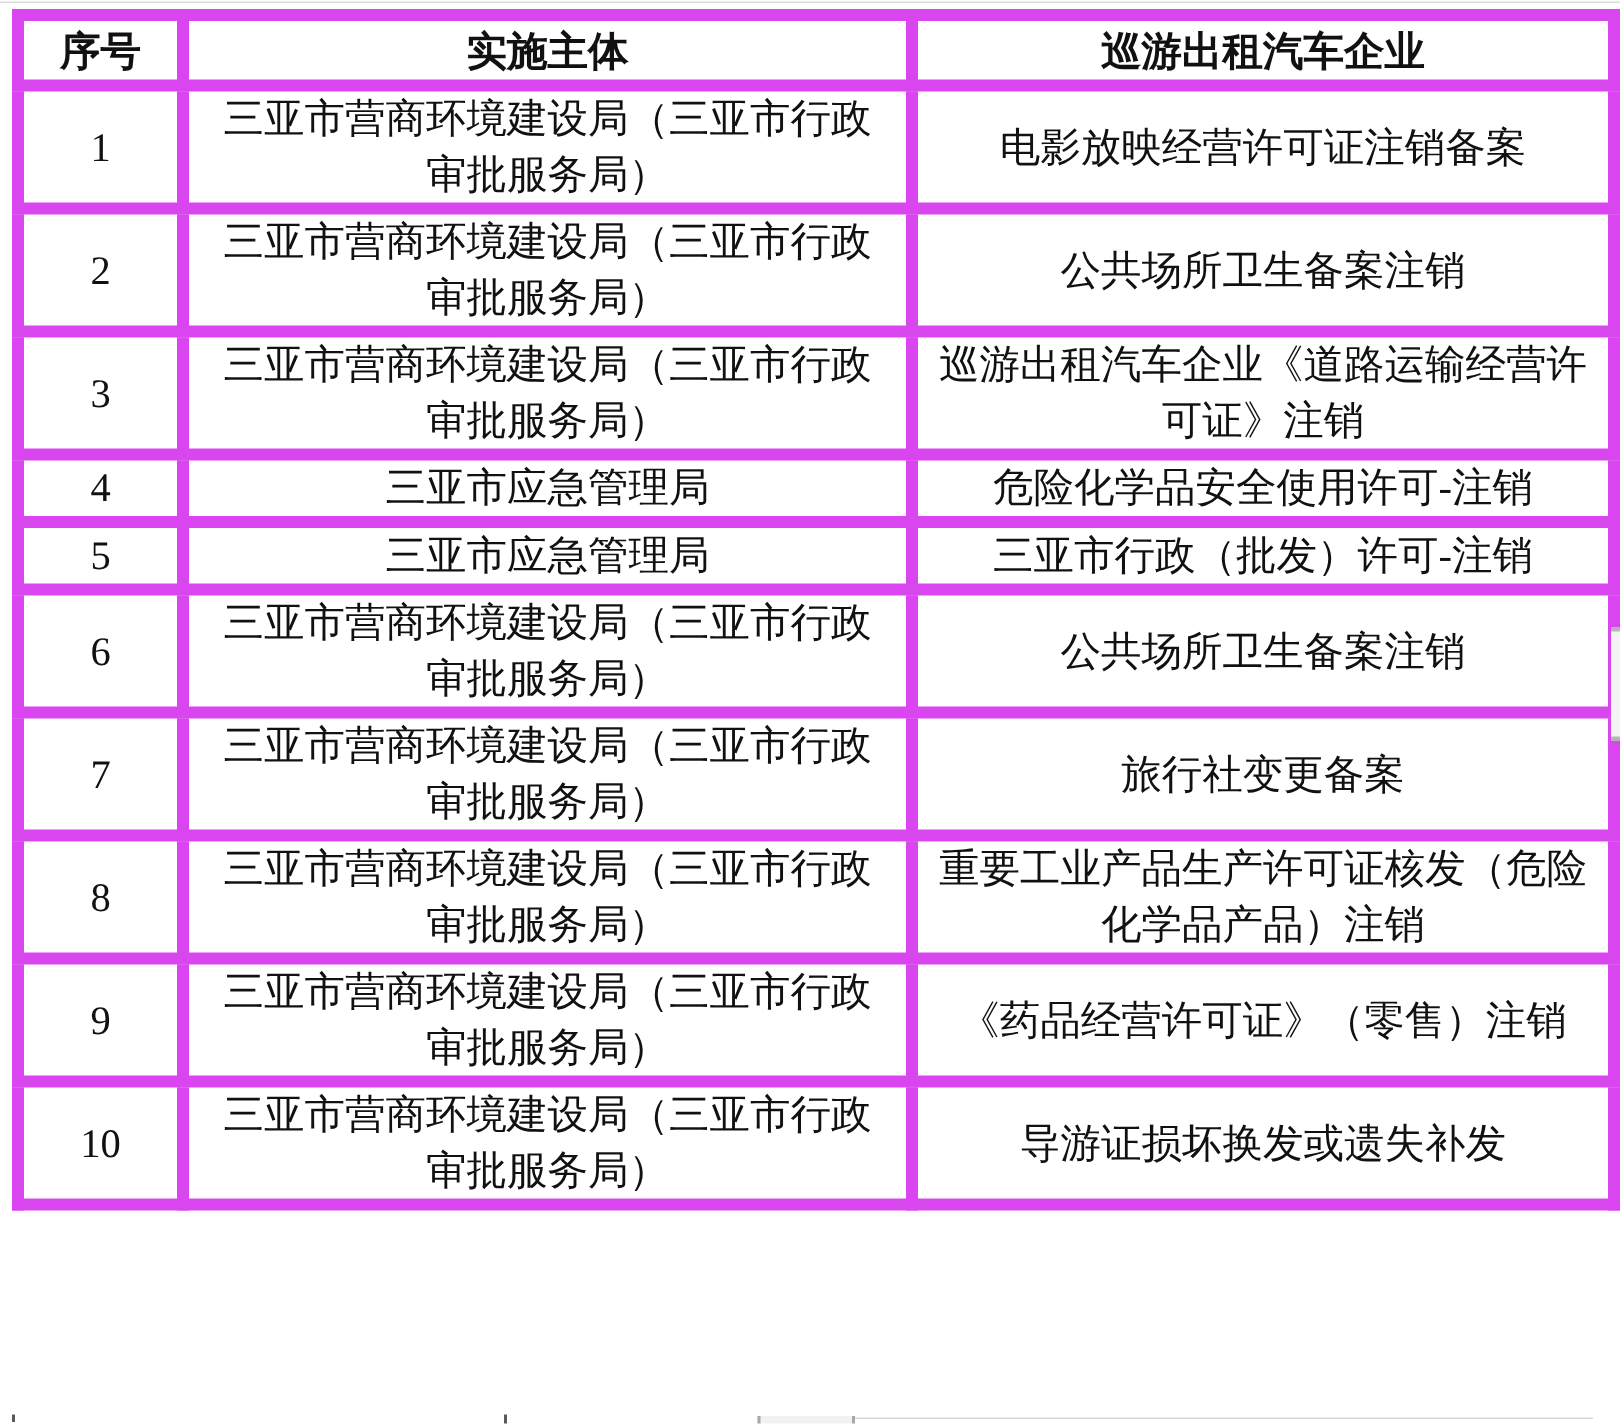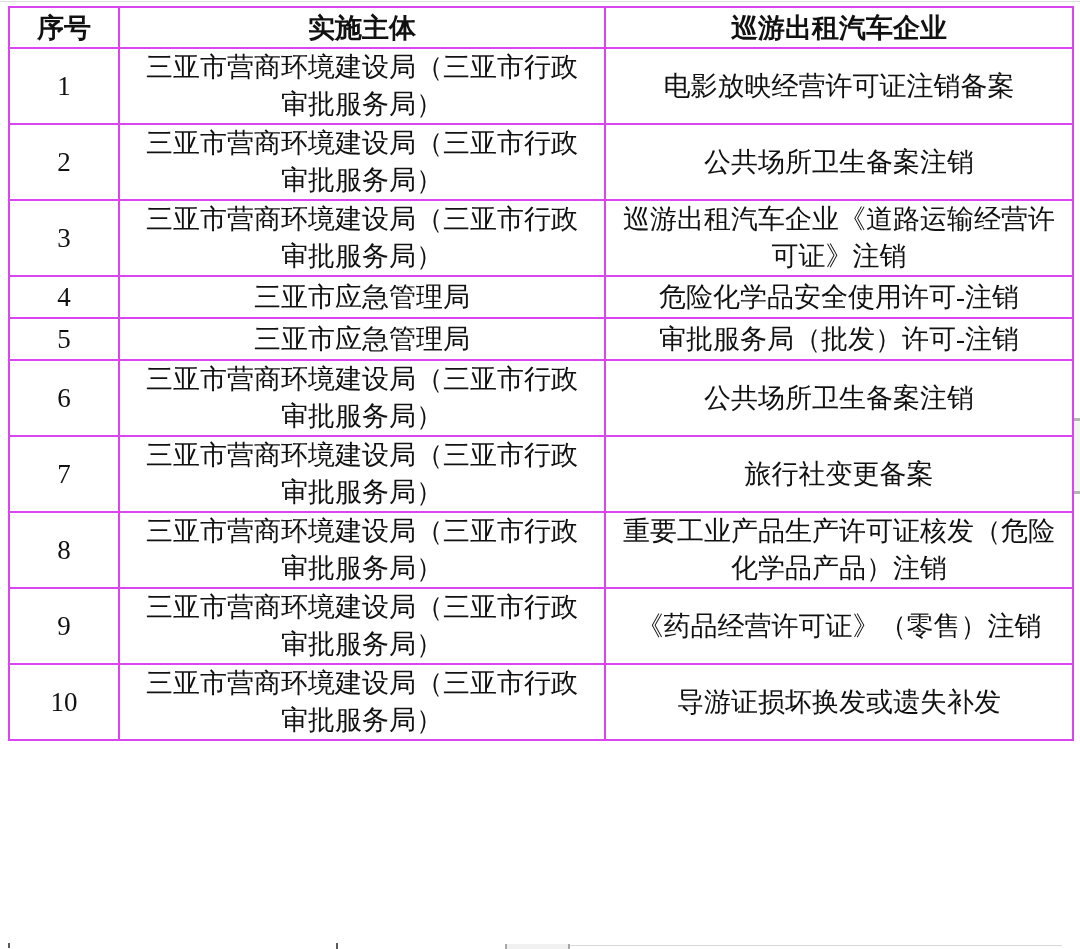--- a/index.html
+++ b/index.html
@@ -28,21 +28,21 @@
   table.services {
     position: absolute;
     left: 8px;
     top: 6px;
     width: 1064px;
     border-collapse: collapse;
     table-layout: fixed;
   }
   table.services th,
   table.services td {
-    border: 2px solid #d946ef;
+    border: 8px solid #d946ef;
     text-align: center;
     vertical-align: middle;
     padding: 0 4px;
     font-size: 27px;
     line-height: 37px;
     white-space: pre-line;
     overflow: hidden;
   }
   table.services th {
     font-weight: bold;
@@ -132,21 +132,21 @@
 可证》注销</td>
       </tr>
       <tr class="row-short">
         <td>4</td>
         <td>三亚市应急管理局</td>
         <td>危险化学品安全使用许可-注销</td>
       </tr>
       <tr class="row-short">
         <td>5</td>
         <td>三亚市应急管理局</td>
-        <td>审批服务局（批发）许可-注销</td>
+        <td>三亚市行政（批发）许可-注销</td>
       </tr>
       <tr class="row-tall">
         <td>6</td>
         <td>三亚市营商环境建设局（三亚市行政
 审批服务局）</td>
         <td>公共场所卫生备案注销</td>
       </tr>
       <tr class="row-tall">
         <td>7</td>
         <td>三亚市营商环境建设局（三亚市行政

